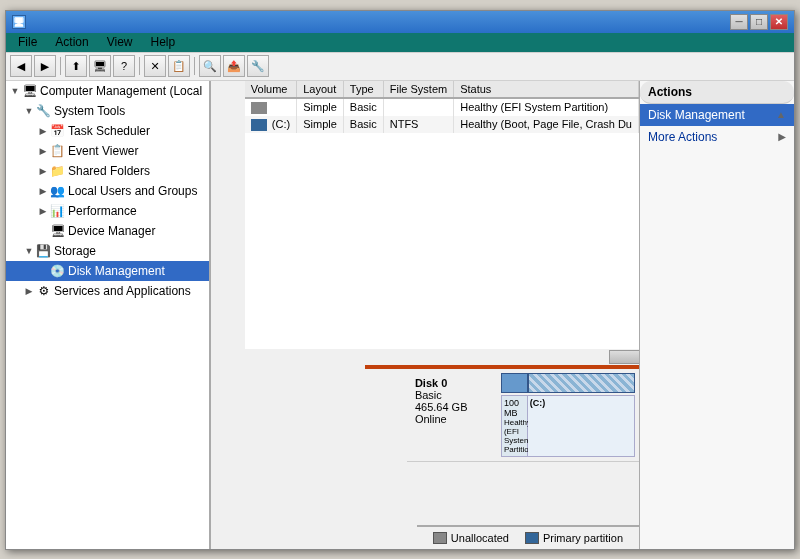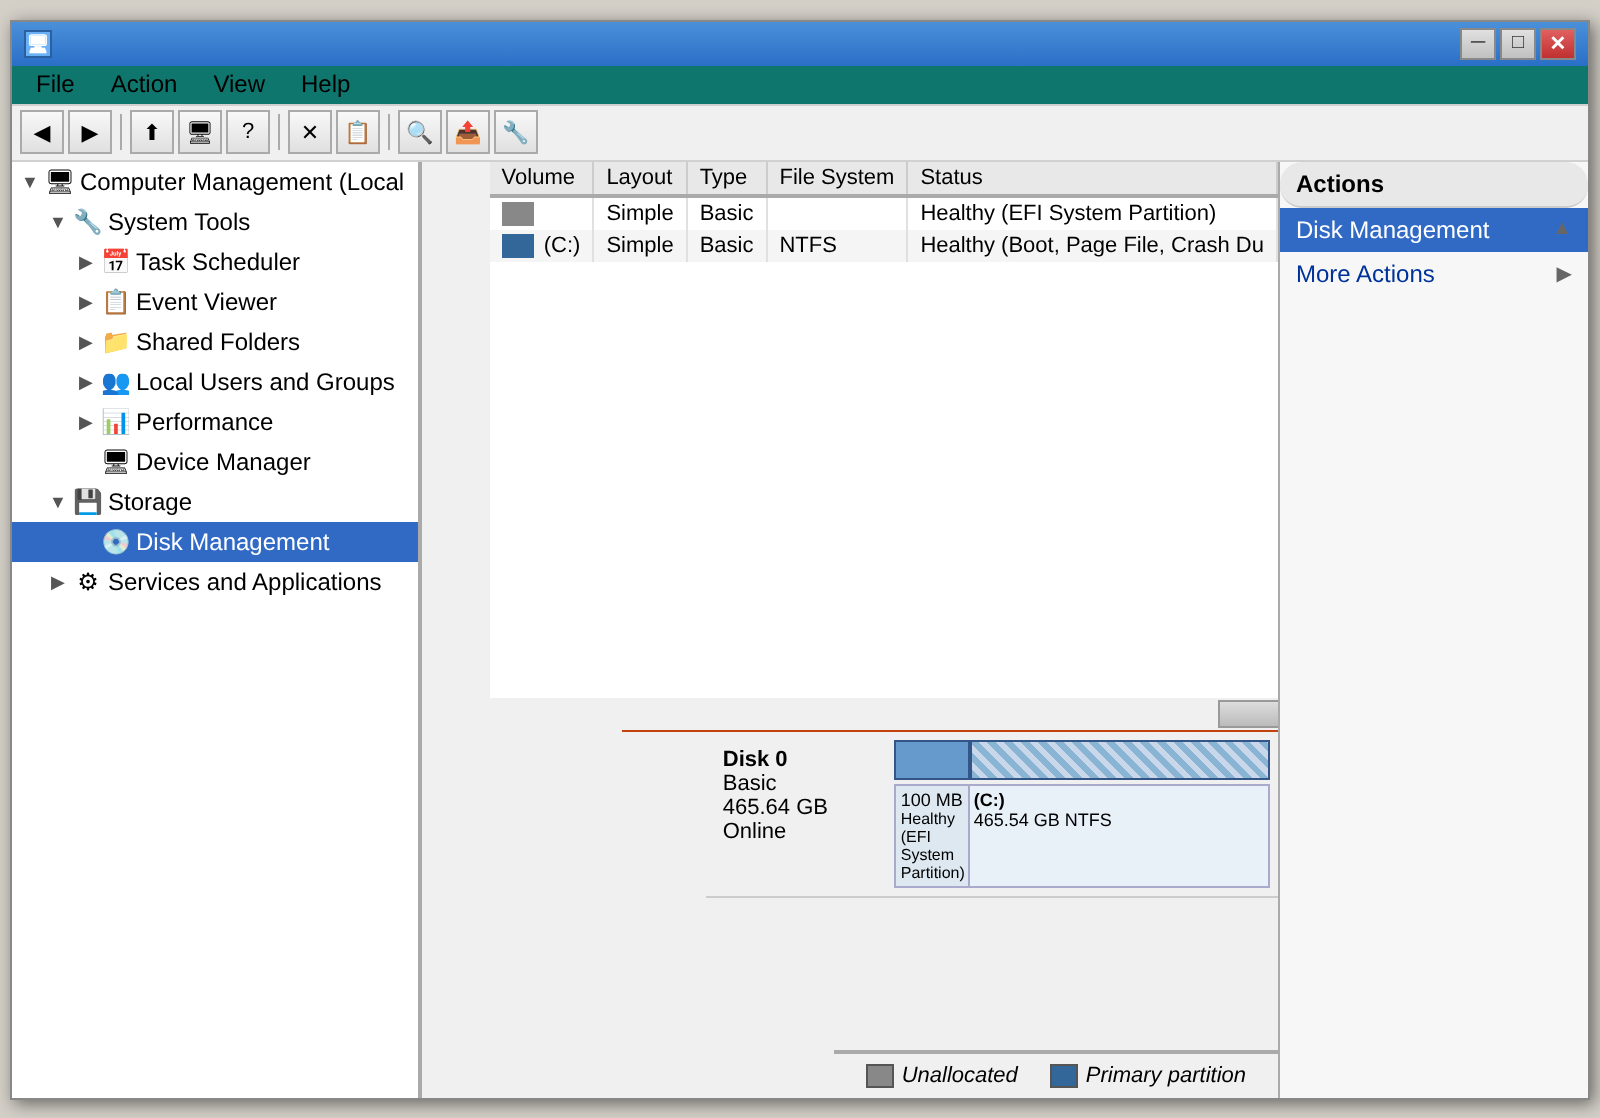--- a/index.html
+++ b/index.html
@@ -268,21 +268,21 @@
     }
     .action-chevron {
       font-size: 10px;
       color: #666;
     }
 
     
     .disk-view-area {
       height: 160px;
       background: #f0f0f0;
-      border-top: 1px solid #c2410c;
+      border-top: 4px solid #c2410c;
       overflow: hidden;
       padding-left: 42px;
     }
 
     .disk-row {
       display: flex;
       align-items: stretch;
       padding: 4px;
       border-bottom: 1px solid #ccc;
       min-height: 70px;
@@ -348,21 +348,20 @@
     
     .legend-bar {
       height: 24px;
       background: #f0f0f0;
       border-top: 2px solid #aaa;
       display: flex;
       align-items: center;
       padding: 0 16px;
       gap: 16px;
       font-size: 11px;
-      font-style: italic;
     }
     .legend-item {
       display: flex;
       align-items: center;
       gap: 4px;
     }
     .legend-box {
       width: 14px;
       height: 12px;
       border: 1px solid #555;
@@ -542,21 +541,20 @@
                   <div class="part-efi"></div>
                   <div class="part-c"></div>
                 </div>
                 <div class="disk-partitions-labels">
                   <div class="part-label-efi">
                     <div>100 MB</div>
                     <div style="font-size:8px;">Healthy (EFI System Partition)</div>
                   </div>
                   <div class="part-label-c">
                     <div style="font-weight:bold;">(C:)</div>
-                    <div>465.54 GB NTFS</div>
                   </div>
                 </div>
               </div>
             </div>
           </div>
 
           <div class="legend-bar">
             <div class="legend-item">
               <div class="legend-box legend-unalloc"></div>
               <span>Unallocated</span>

